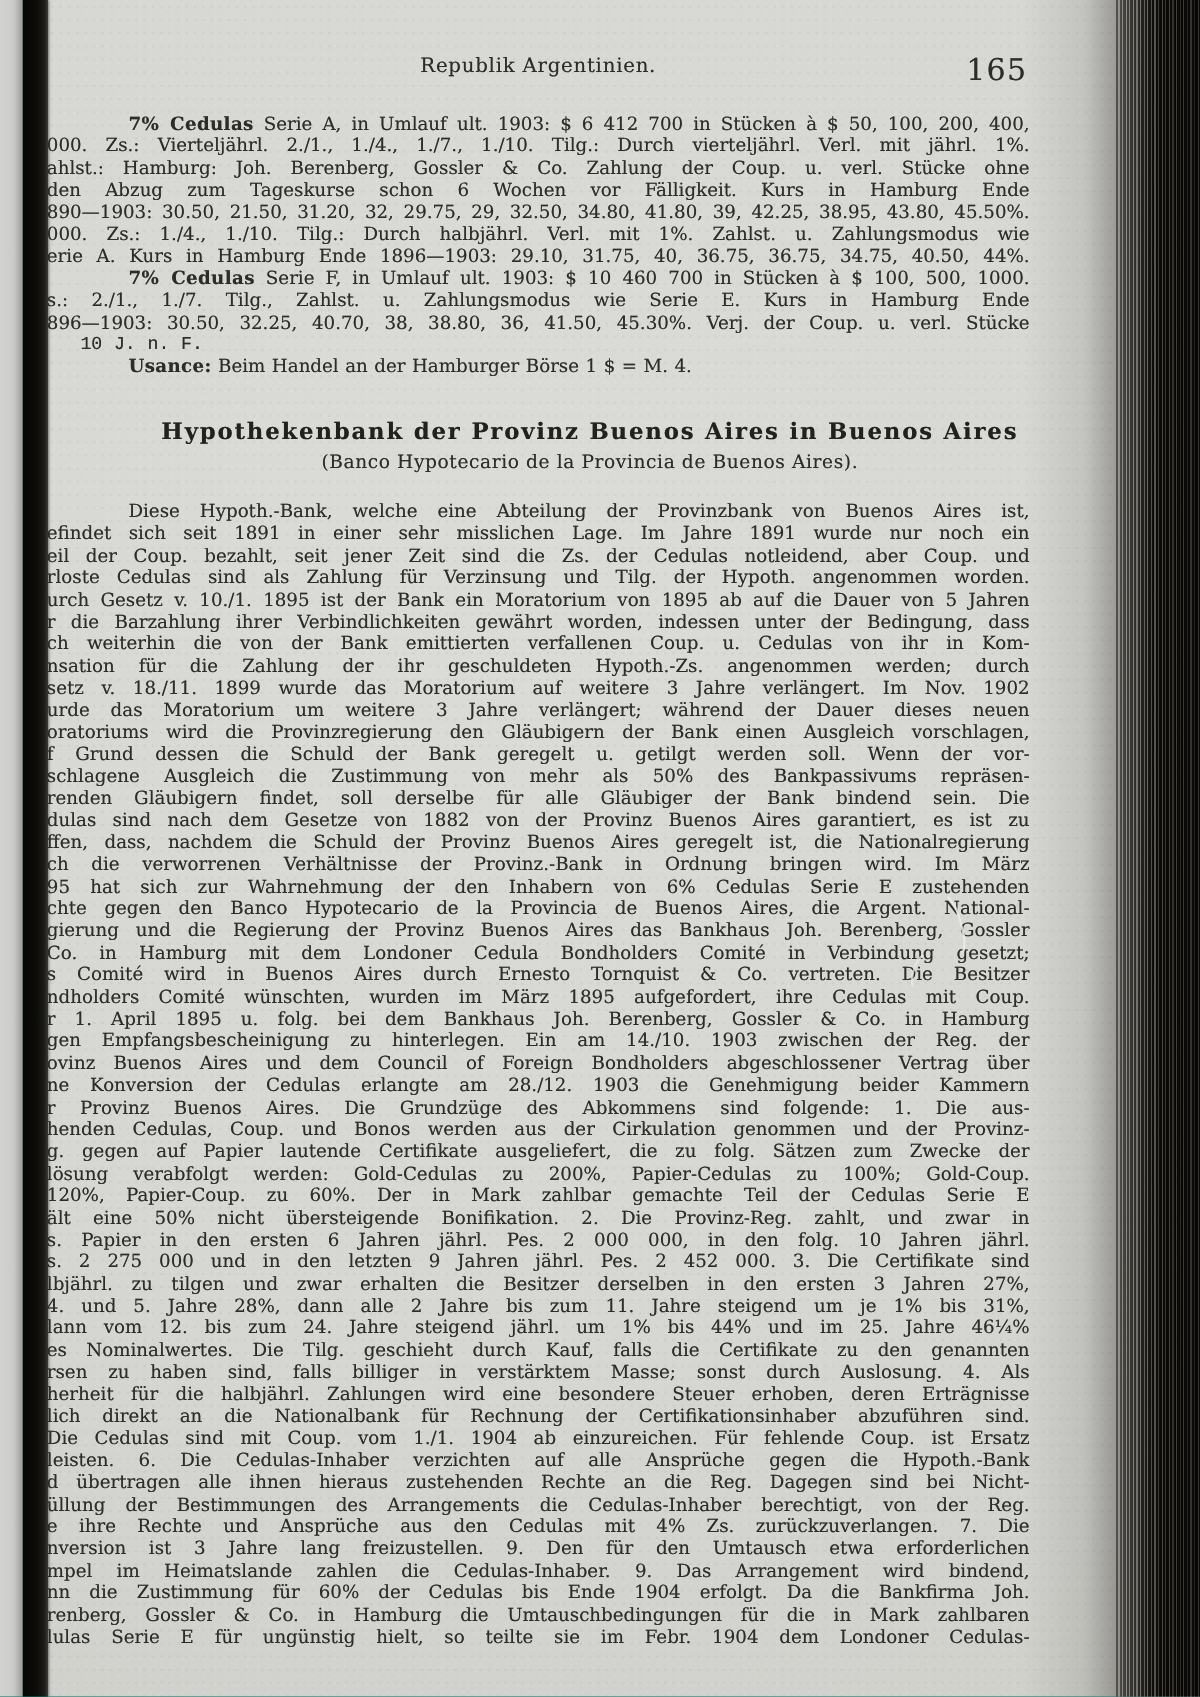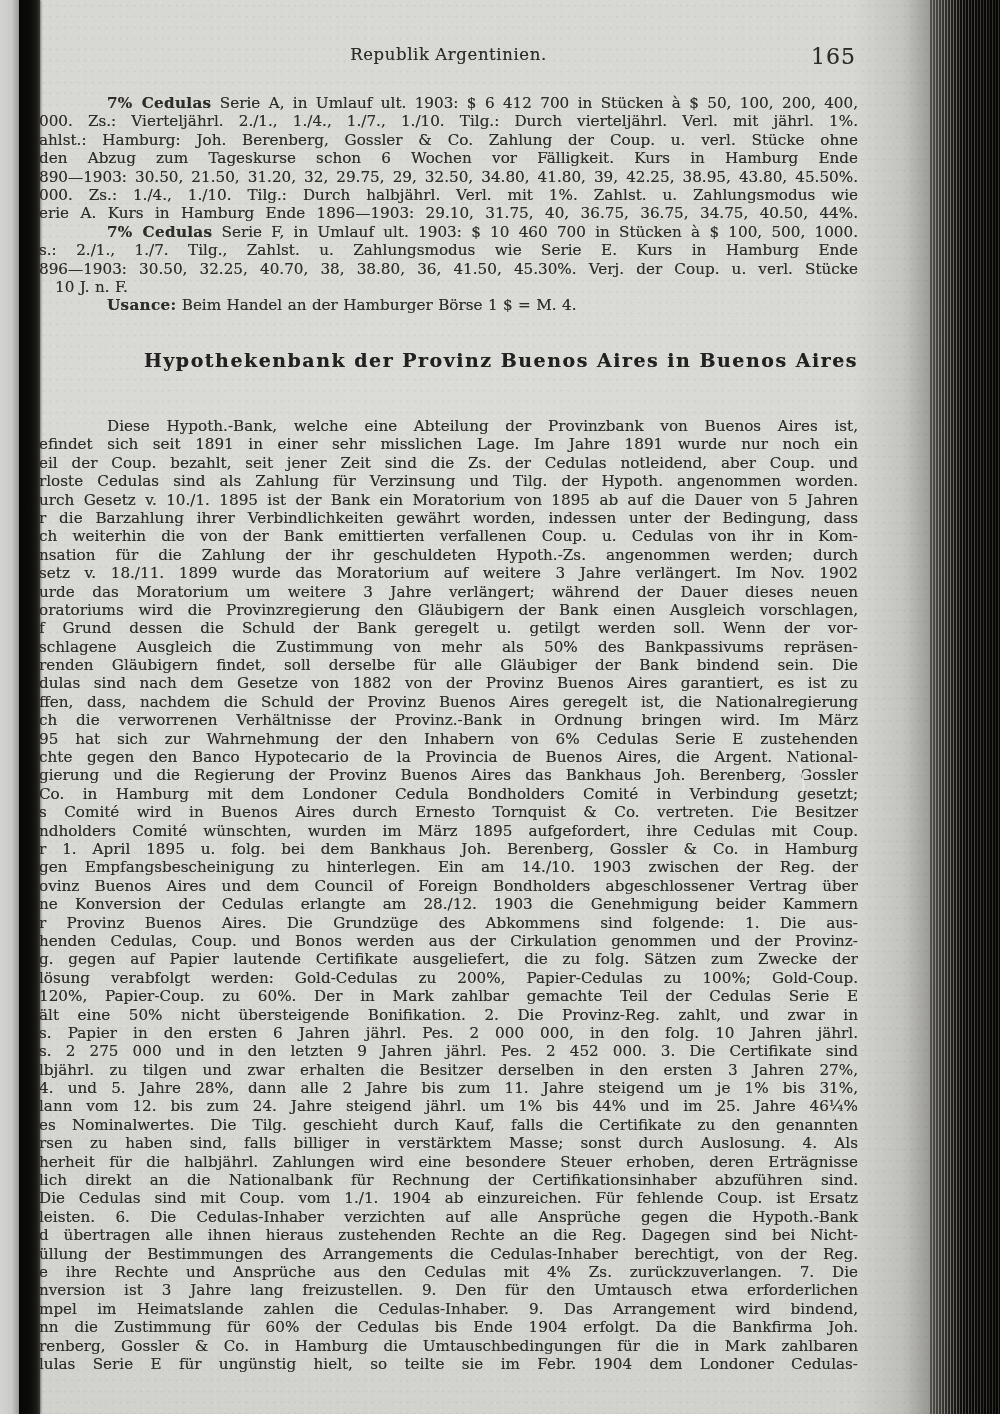--- a/index.html
+++ b/index.html
@@ -43,36 +43,36 @@
     background:linear-gradient(90deg, rgba(160,158,150,0.45) 0%, rgba(160,158,150,0) 45%);
   }
   
   .text-block {
     position:absolute; left:39px; top:0; width:819px; height:100%;
     color:#2e2c28;
     text-shadow:0 0 0.5px rgba(46,44,40,0.55);
   }
   .page-header { position:absolute; top:45px; left:0; width:100%; text-align:center; height:22px; }
   .running-title { font-size:16.5px; letter-spacing:0.6px; }
-  .page-number { position:absolute; right:2px; top:-1px; font-size:22px; letter-spacing:1px; }
+  .page-number { position:absolute; right:2px; top:-1px; font-size:25px; letter-spacing:1px; }
 
   .sec { position:absolute; left:0; width:100%; }
   .sec1 { top:94px; }
   .sec2 { top:417px; }
   .line {
     height:18.4px; line-height:18.4px; font-size:15.2px;
     text-align:justify; text-align-last:justify; overflow:hidden;
     word-spacing:0.6px;
   }
   .line.flush { text-align-last:left; }
   .line.indent { text-indent:68px; }
-  .line.pad { padding-left:16px; }
+  .line.pad { padding-left:28px;font-family:Liberation Mono, monospace; }
   .line b { font-weight:bold; letter-spacing:0.3px; }
 
-  .heading-block { position:absolute; top:349px; left:0; width:100%; text-align:right; }
+  .heading-block { position:absolute; top:349px; left:0; width:100%; text-align:center;padding-left:43px; }
   .heading { font-size:19px; font-weight:bold; letter-spacing:1.5px; color:#232120; }
   .subheading { font-size:15.5px; letter-spacing:0.5px; margin-top:5px; }
 
   
   .scratch1 {
     position:absolute; left:772px; top:742px; width:26px; height:56px;
     border:2px solid transparent; border-right-color:rgba(236,236,230,0.85);
     border-radius:48% 52% 40% 60%; transform:rotate(-14deg);
   }
   .scratch2 {
@@ -107,20 +107,21 @@
         <div class="line">erie A. Kurs in Hamburg Ende 1896—1903: 29.10, 31.75, 40, 36.75, 36.75, 34.75, 40.50, 44%.</div>
         <div class="line indent"><b>7% Cedulas</b> Serie F, in Umlauf ult. 1903: $ 10 460 700 in Stücken à $ 100, 500, 1000.</div>
         <div class="line">s.: 2./1., 1./7. Tilg., Zahlst. u. Zahlungsmodus wie Serie E. Kurs in Hamburg Ende</div>
         <div class="line">896—1903: 30.50, 32.25, 40.70, 38, 38.80, 36, 41.50, 45.30%. Verj. der Coup. u. verl. Stücke</div>
         <div class="line flush pad">10 J. n. F.</div>
         <div class="line indent flush"><b>Usance:</b> Beim Handel an der Hamburger Börse 1 $ = M. 4.</div>
       </div>
 
     <div class="heading-block">
       <div class="heading">Hypothekenbank der Provinz Buenos Aires in Buenos Aires</div>
+      <div class="subheading">(Banco Hypotecario de la Provincia de Buenos Aires).</div>
     </div>
 
     <div class="sec sec2" id="bank-lines">
         <div class="line indent">Diese Hypoth.-Bank, welche eine Abteilung der Provinzbank von Buenos Aires ist,</div>
         <div class="line">efindet sich seit 1891 in einer sehr misslichen Lage. Im Jahre 1891 wurde nur noch ein</div>
         <div class="line">eil der Coup. bezahlt, seit jener Zeit sind die Zs. der Cedulas notleidend, aber Coup. und</div>
         <div class="line">rloste Cedulas sind als Zahlung für Verzinsung und Tilg. der Hypoth. angenommen worden.</div>
         <div class="line">urch Gesetz v. 10./1. 1895 ist der Bank ein Moratorium von 1895 ab auf die Dauer von 5 Jahren</div>
         <div class="line">r die Barzahlung ihrer Verbindlichkeiten gewährt worden, indessen unter der Bedingung, dass</div>
         <div class="line">ch weiterhin die von der Bank emittierten verfallenen Coup. u. Cedulas von ihr in Kom-</div>

